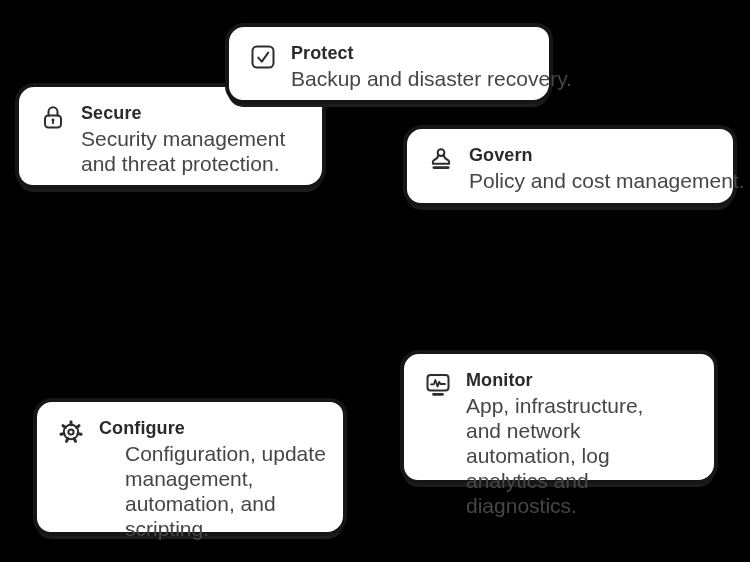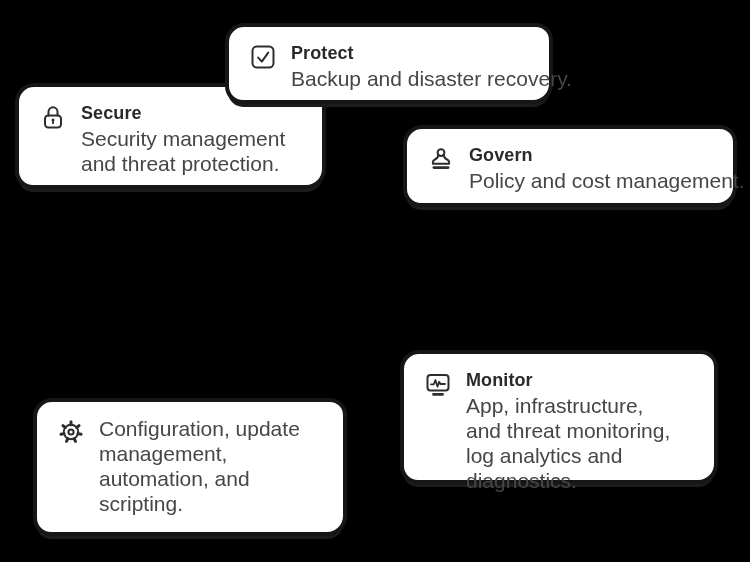--- a/index.html
+++ b/index.html
@@ -57,21 +57,21 @@
   .one-line { white-space: nowrap; }
 
   .card-protect   { left: 225px; top: 15px;  width: 328px; height: 81px;  z-index: 3; margin-top: 8px; }
   .card-secure    { left: 15px;  top: 83px;  width: 311px; height: 106px; z-index: 2; }
   .card-govern    { left: 403px; top: 125px; width: 334px; height: 82px;  z-index: 1; }
   .card-monitor   { left: 400px; top: 350px; width: 318px; height: 134px; z-index: 1; }
   .card-configure { left: 33px;  top: 398px; width: 314px; height: 138px; z-index: 1; }
 
   .card-secure .card-desc    { max-width: 205px; }
   .card-monitor .card-desc   { max-width: 212px; }
-  .card-configure .card-desc { max-width: 207px; }
+  .card-configure .card-desc { max-width: 207px; margin-left: 26px; }
 
   .stroke-icon {
     stroke: #2d2d2d;
     fill: none;
     stroke-width: 2;
     stroke-linecap: round;
     stroke-linejoin: round;
   }
 </style>
 </head>
@@ -124,38 +124,39 @@
   <div class="card card-monitor">
     <span class="icon-wrap">
       <svg viewBox="0 0 30 30" class="stroke-icon" aria-hidden="true">
         <rect x="4.5" y="6" width="21" height="15.5" rx="3"></rect>
         <path d="M8 15.3 H10.8 L12.4 11 L14.5 17.6 L16.2 12.8 L17.4 15 H22" stroke-width="1.8"></path>
         <path d="M10.5 25.4 H19.5" stroke-width="2.6"></path>
       </svg>
     </span>
     <div class="text-block">
       <div class="card-title">Monitor</div>
-      <div class="card-desc">App, infrastructure, and threat monitoring, log analytics and diagnostics.</div>
+      <div class="card-desc">App, infrastructure, and network automation, log analytics and diagnostics.</div>
     </div>
   </div>
 
   <div class="card card-configure">
     <span class="icon-wrap">
       <svg viewBox="0 0 30 30" class="stroke-icon" aria-hidden="true">
         <circle cx="15" cy="15" r="7.2"></circle>
         <circle cx="15" cy="15" r="2.6"></circle>
         <g stroke-width="3">
           <path d="M15 7.8 L15 4.7"></path>
           <path d="M20.63 10.51 L23.05 8.58"></path>
           <path d="M22.02 16.6 L25.05 17.29"></path>
           <path d="M18.13 21.49 L19.47 24.28"></path>
           <path d="M11.87 21.49 L10.53 24.28"></path>
           <path d="M7.98 16.6 L4.95 17.29"></path>
           <path d="M9.37 10.51 L6.95 8.58"></path>
         </g>
       </svg>
     </span>
     <div class="text-block">
+      <div class="card-title">Configure</div>
       <div class="card-desc">Configuration, update management, automation, and scripting.</div>
     </div>
   </div>
 
 </div>
 
 </body></html>

